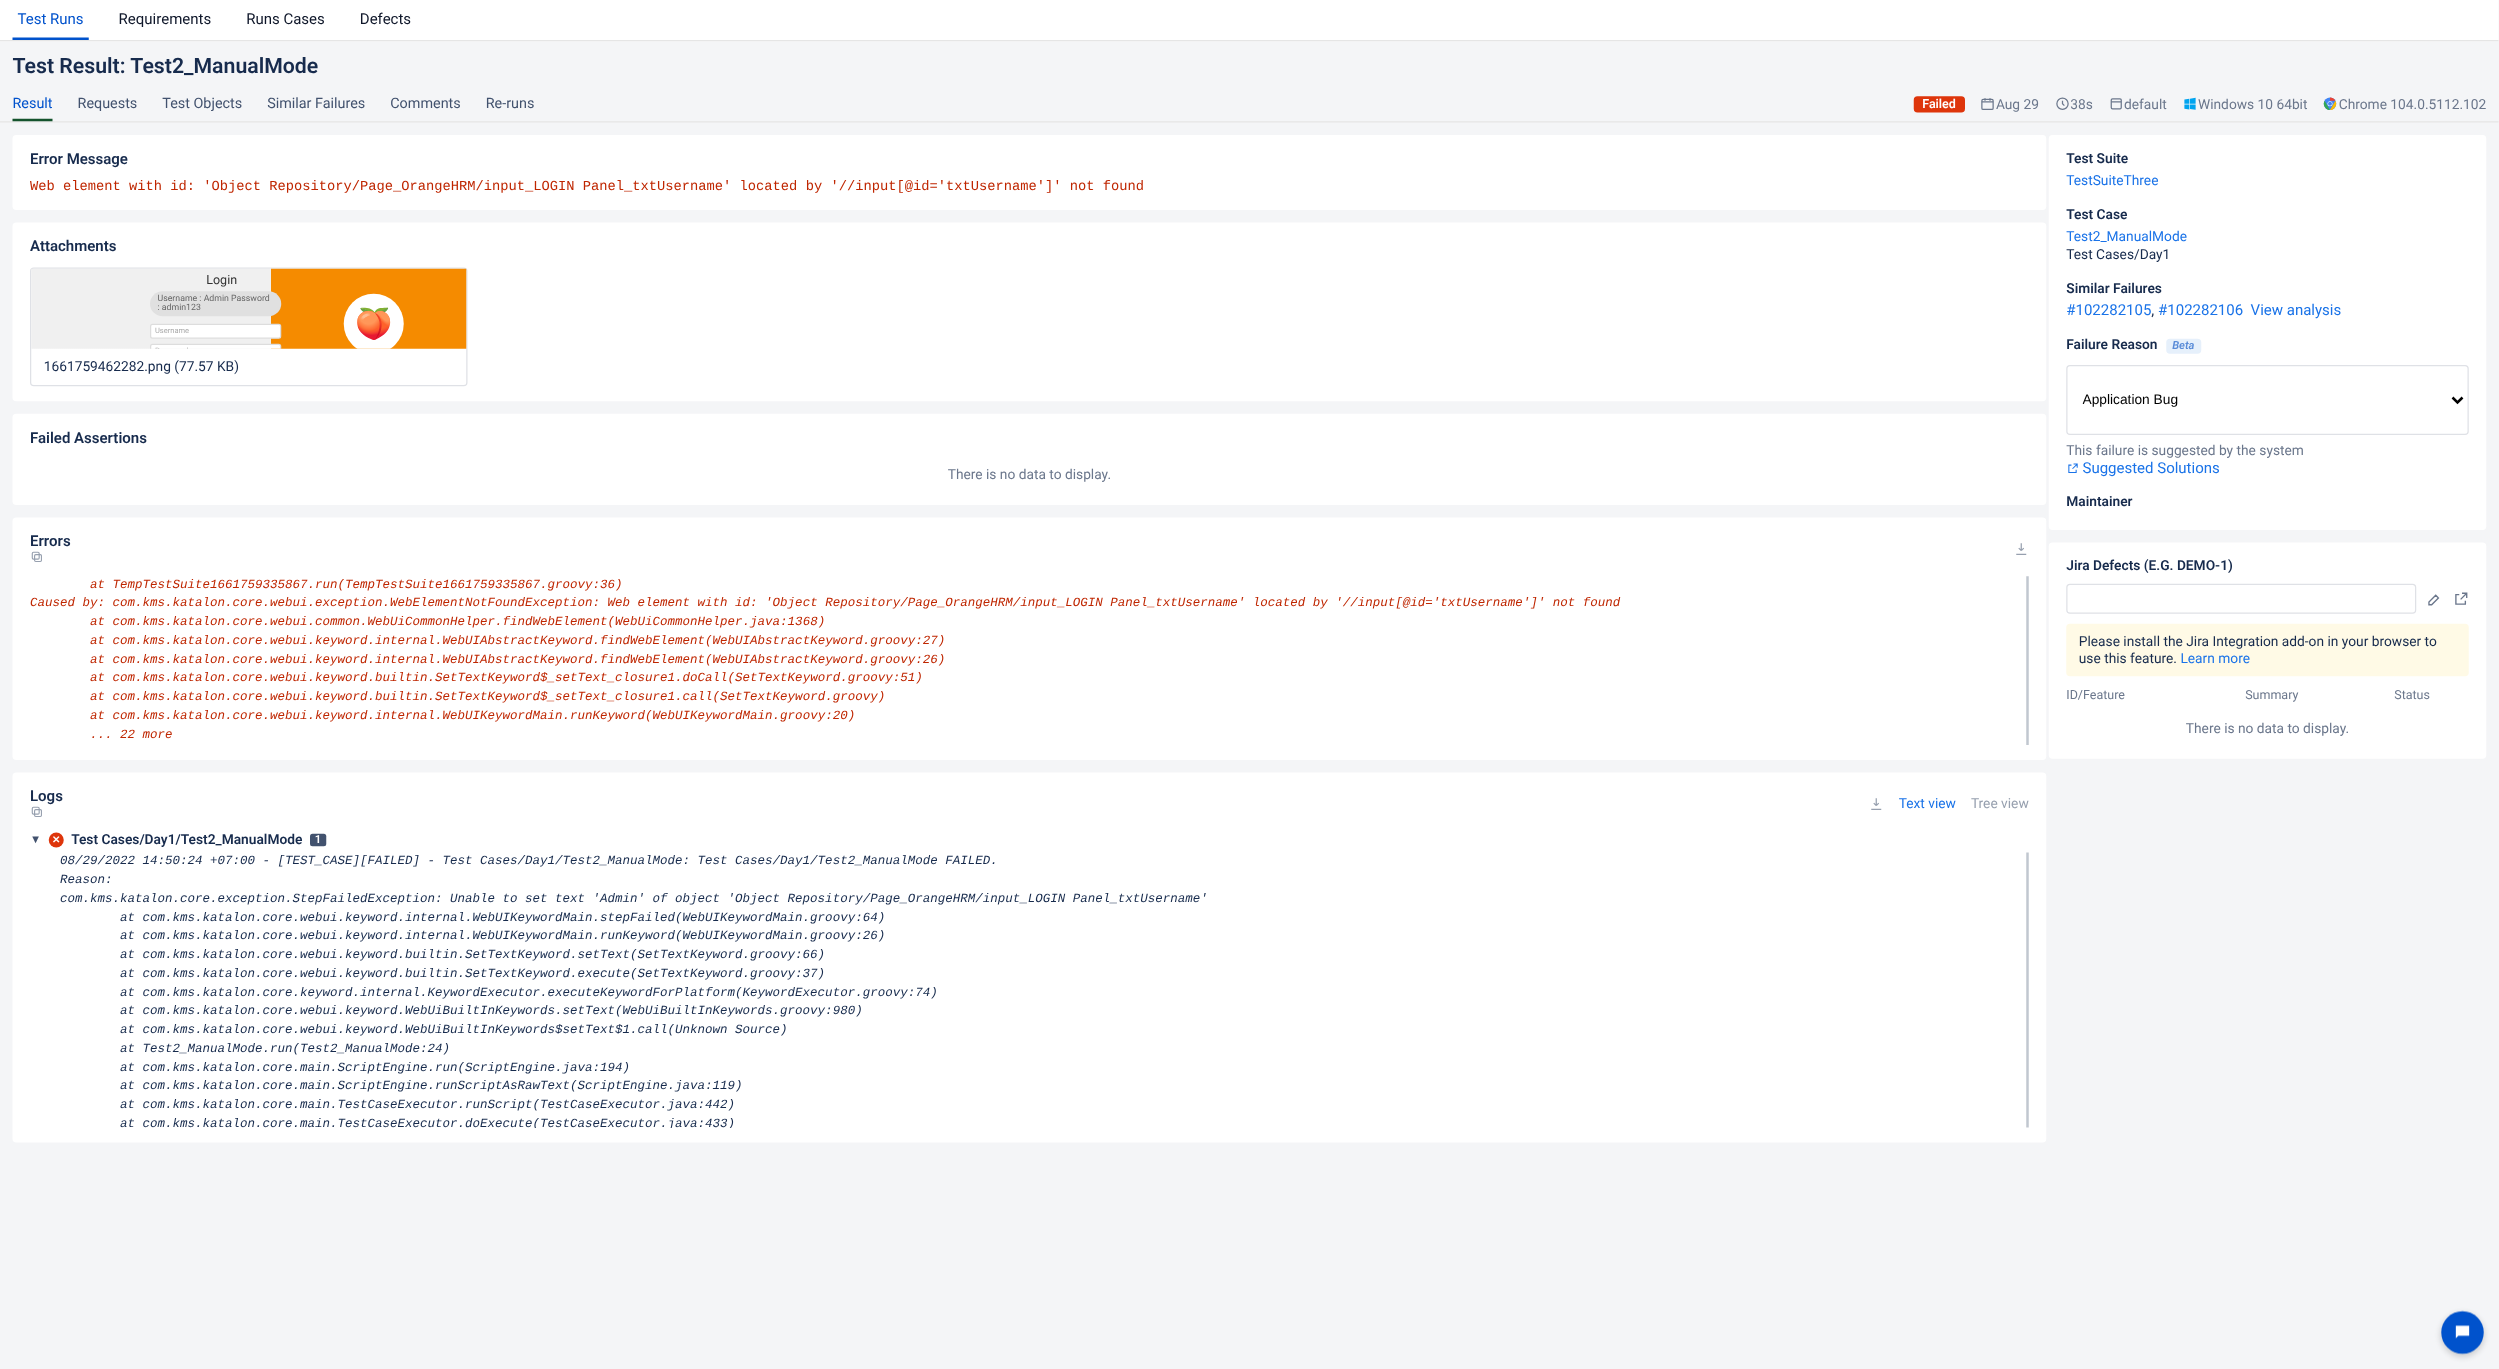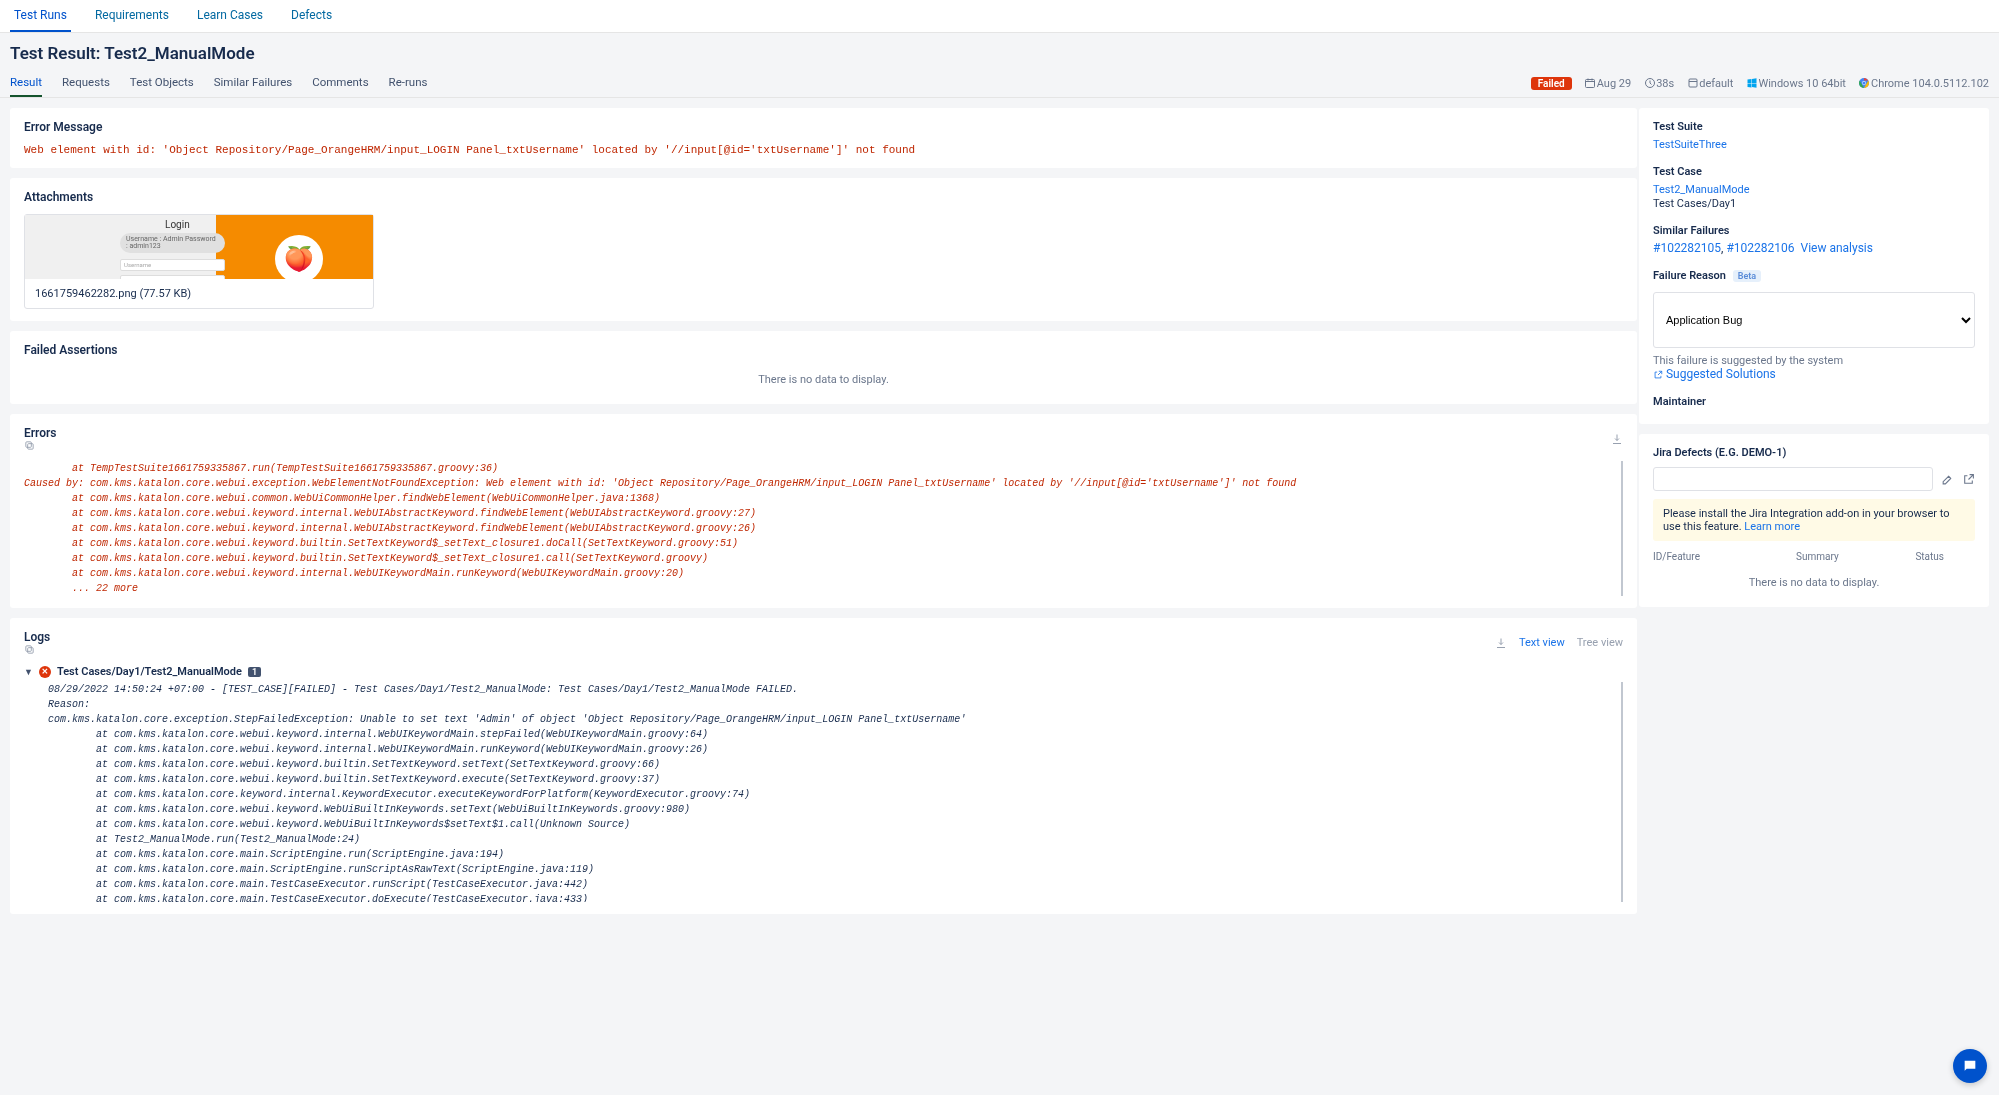--- a/index.html
+++ b/index.html
@@ -1,20 +1,20 @@
 <!DOCTYPE html>
 <html><head>
 <meta charset="utf-8">
 <style>
 * { box-sizing: border-box; margin: 0; padding: 0; }
 body { font-family: -apple-system, BlinkMacSystemFont, "Segoe UI", Roboto, sans-serif; font-size: 12px; color: #172b4d; background: #f4f5f7; }
 a { color: #1a73e8; text-decoration: none; cursor: pointer; }
 
 .top-nav { background: #fff; padding: 0 10px; display: flex; gap: 20px; border-bottom: 1px solid #e5e5e5; }
-.top-nav div { padding: 8px 4px; cursor: pointer; color: #0369a1; font-size: 12px; }
+.top-nav div { padding: 8px 4px; cursor: pointer; color: #0f172a; font-size: 12px; }
 .top-nav div.active { color: #0052cc; border-bottom: 2px solid #0052cc; }
 
 .page-header { padding: 10px 10px 0 10px; }
 .page-title { font-size: 17px; font-weight: 600; color: #172b4d; margin-bottom: 6px; }
 
 .sub-nav-row { display: flex; justify-content: space-between; align-items: center; border-bottom: 1px solid #e5e5e5; padding: 0 10px; }
 .sub-nav { display: flex; gap: 20px; }
 .sub-nav div { padding: 6px 0; cursor: pointer; color: #42526e; font-size: 11.5px; }
 .sub-nav div.active { color: #0052cc; border-bottom: 2px solid #14532d; }
 
@@ -52,21 +52,21 @@
 .log-views .inactive { color: #97a0af; }
 .tree-item { display:flex; align-items:center; gap:6px; margin-bottom:4px; font-size:11px; font-weight:600;}
 .tree-chev { cursor:pointer; color:#42526e; font-size:9px; }
 .fail-icon { width:12px; height:12px; border-radius:50%; background:#de350b; display:inline-flex; align-items:center; justify-content:center; color:#fff; font-size:8px; font-weight:bold;}
 .count-badge { background:#42526e; color:#fff; border-radius:2px; padding:0 4px; font-size:9px; }
 
 .side-section { margin-bottom: 14px; }
 .side-label { font-size: 11px; font-weight: 600; color: #172b4d; margin-bottom: 4px; display:block;}
 .side-val { font-size: 11px; }
 .muted { color: #6b778c; font-size: 11px; }
-.beta-badge { background: #e6f0fb; color: #5a8cd8; font-size: 9px; padding: 1px 5px; border-radius: 3px; margin-left: 4px; font-weight:600;}
+.beta-badge { background: #e6f0fb; color: #5a8cd8; font-size: 9px; padding: 1px 5px; border-radius: 3px; margin-left: 4px; font-weight:600;font-style:italic;}
 .side-select { width: 100%; padding: 20px 8px; border: 1px solid #dfe1e6; border-radius: 3px; font-size: 11px; margin: 6px 0; background:#fff; }
 
 .jira-row { display:flex; align-items:center; gap:8px; margin:8px 0; }
 .jira-input { flex:1; border:1px solid #dfe1e6; border-radius:3px; height:24px; }
 .icon-btn { color:#6b778c; cursor:pointer; font-size:13px; }
 .info-banner { background:#fffae6; border-radius:3px; padding:8px 10px; font-size:11px; color:#172b4d; margin-bottom:10px;}
 .defects-head { display:flex; font-size:10px; color:#6b778c; margin-top:6px; }
 .defects-head div:nth-child(1){ flex:1.2; } .defects-head div:nth-child(2){ flex:1; } .defects-head div:nth-child(3){ flex:0.5; }
 
 .dl-icon { color:#97a0af; cursor:pointer; font-size:12px; }
@@ -75,21 +75,21 @@
 .chat-bubble { position:fixed; bottom:12px; right:12px; width:34px; height:34px; border-radius:50%; background:#0052cc; display:flex; align-items:center; justify-content:center; color:#fff; font-size:16px; cursor:pointer; box-shadow:0 2px 6px rgba(0,0,0,0.2);}
 
 svg { display:block; }
 </style>
 </head>
 <body>
 
 <div class="top-nav">
   <div class="active">Test Runs</div>
   <div>Requirements</div>
-  <div>Learn Cases</div>
+  <div>Runs Cases</div>
   <div>Defects</div>
 </div>
 
 <div class="page-header">
   <div class="page-title">Test Result: Test2_ManualMode</div>
 </div>
 
 <div class="sub-nav-row">
   <div class="sub-nav">
     <div class="active">Result</div>

